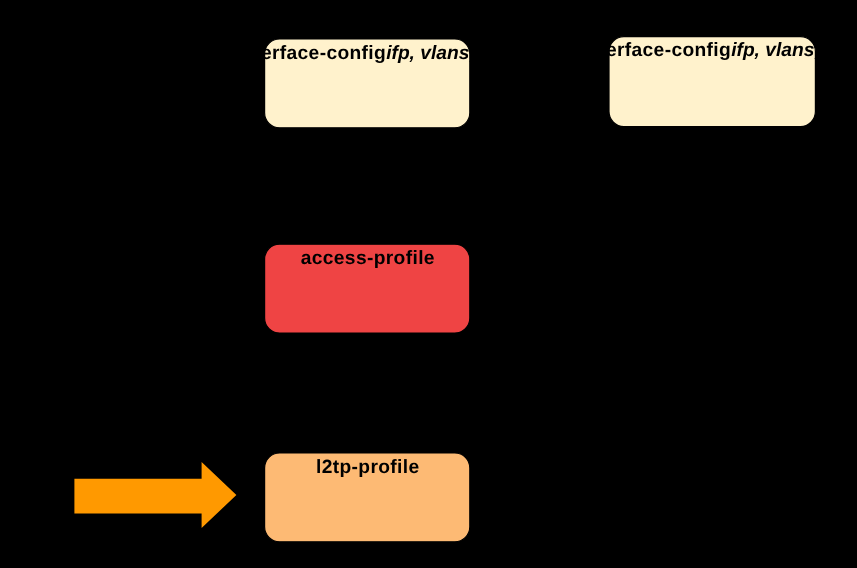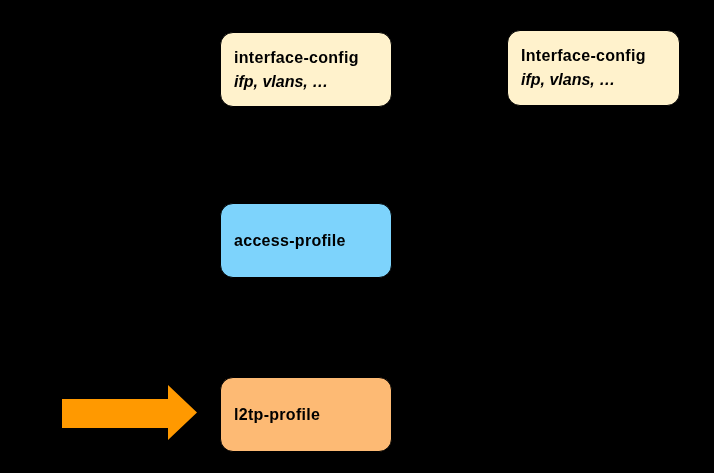--- a/index.html
+++ b/index.html
@@ -15,21 +15,21 @@
     overflow: hidden;
     font-family: "Liberation Sans", sans-serif;
   }
   .node {
     position: absolute;
     box-sizing: border-box;
     border-radius: 13px;
     border: 1px solid #000000;
     padding: 0 12px 0 13px;
     display: flex;
-    flex-direction: column;
+    flex-direction: row;
     justify-content: center;
     color: #000000;
   }
   .node-title {
     font-size: 16px;
     line-height: 24px;
     font-weight: 700;
     letter-spacing: 0.3px;
     white-space: nowrap;
   }
@@ -61,21 +61,21 @@
   <div class="node node-1" style="background-color: rgb(255, 242, 204);">
     <div class="node-title">interface-config</div>
     <div class="node-subtitle">ifp, vlans, …</div>
   </div>
 
   <div class="node node-2" style="background-color: rgb(255, 242, 204);">
     <div class="node-title">Interface-config</div>
     <div class="node-subtitle">ifp, vlans, …</div>
   </div>
 
-  <div class="node node-3" style="background-color: #7dd3fc;">
+  <div class="node node-3" style="background-color: #ef4444;">
     <div class="node-title">access-profile</div>
   </div>
 
   <div class="node node-4" style="background-color: #fdba74;">
     <div class="node-title">l2tp-profile</div>
   </div>
 
   <svg class="arrow-svg" viewBox="0 0 140 58" xmlns="http://www.w3.org/2000/svg">
     <polygon points="2,15 108,15 108,1 137,28.5 108,56 108,44 2,44" fill="#FF9900"></polygon>
   </svg>

